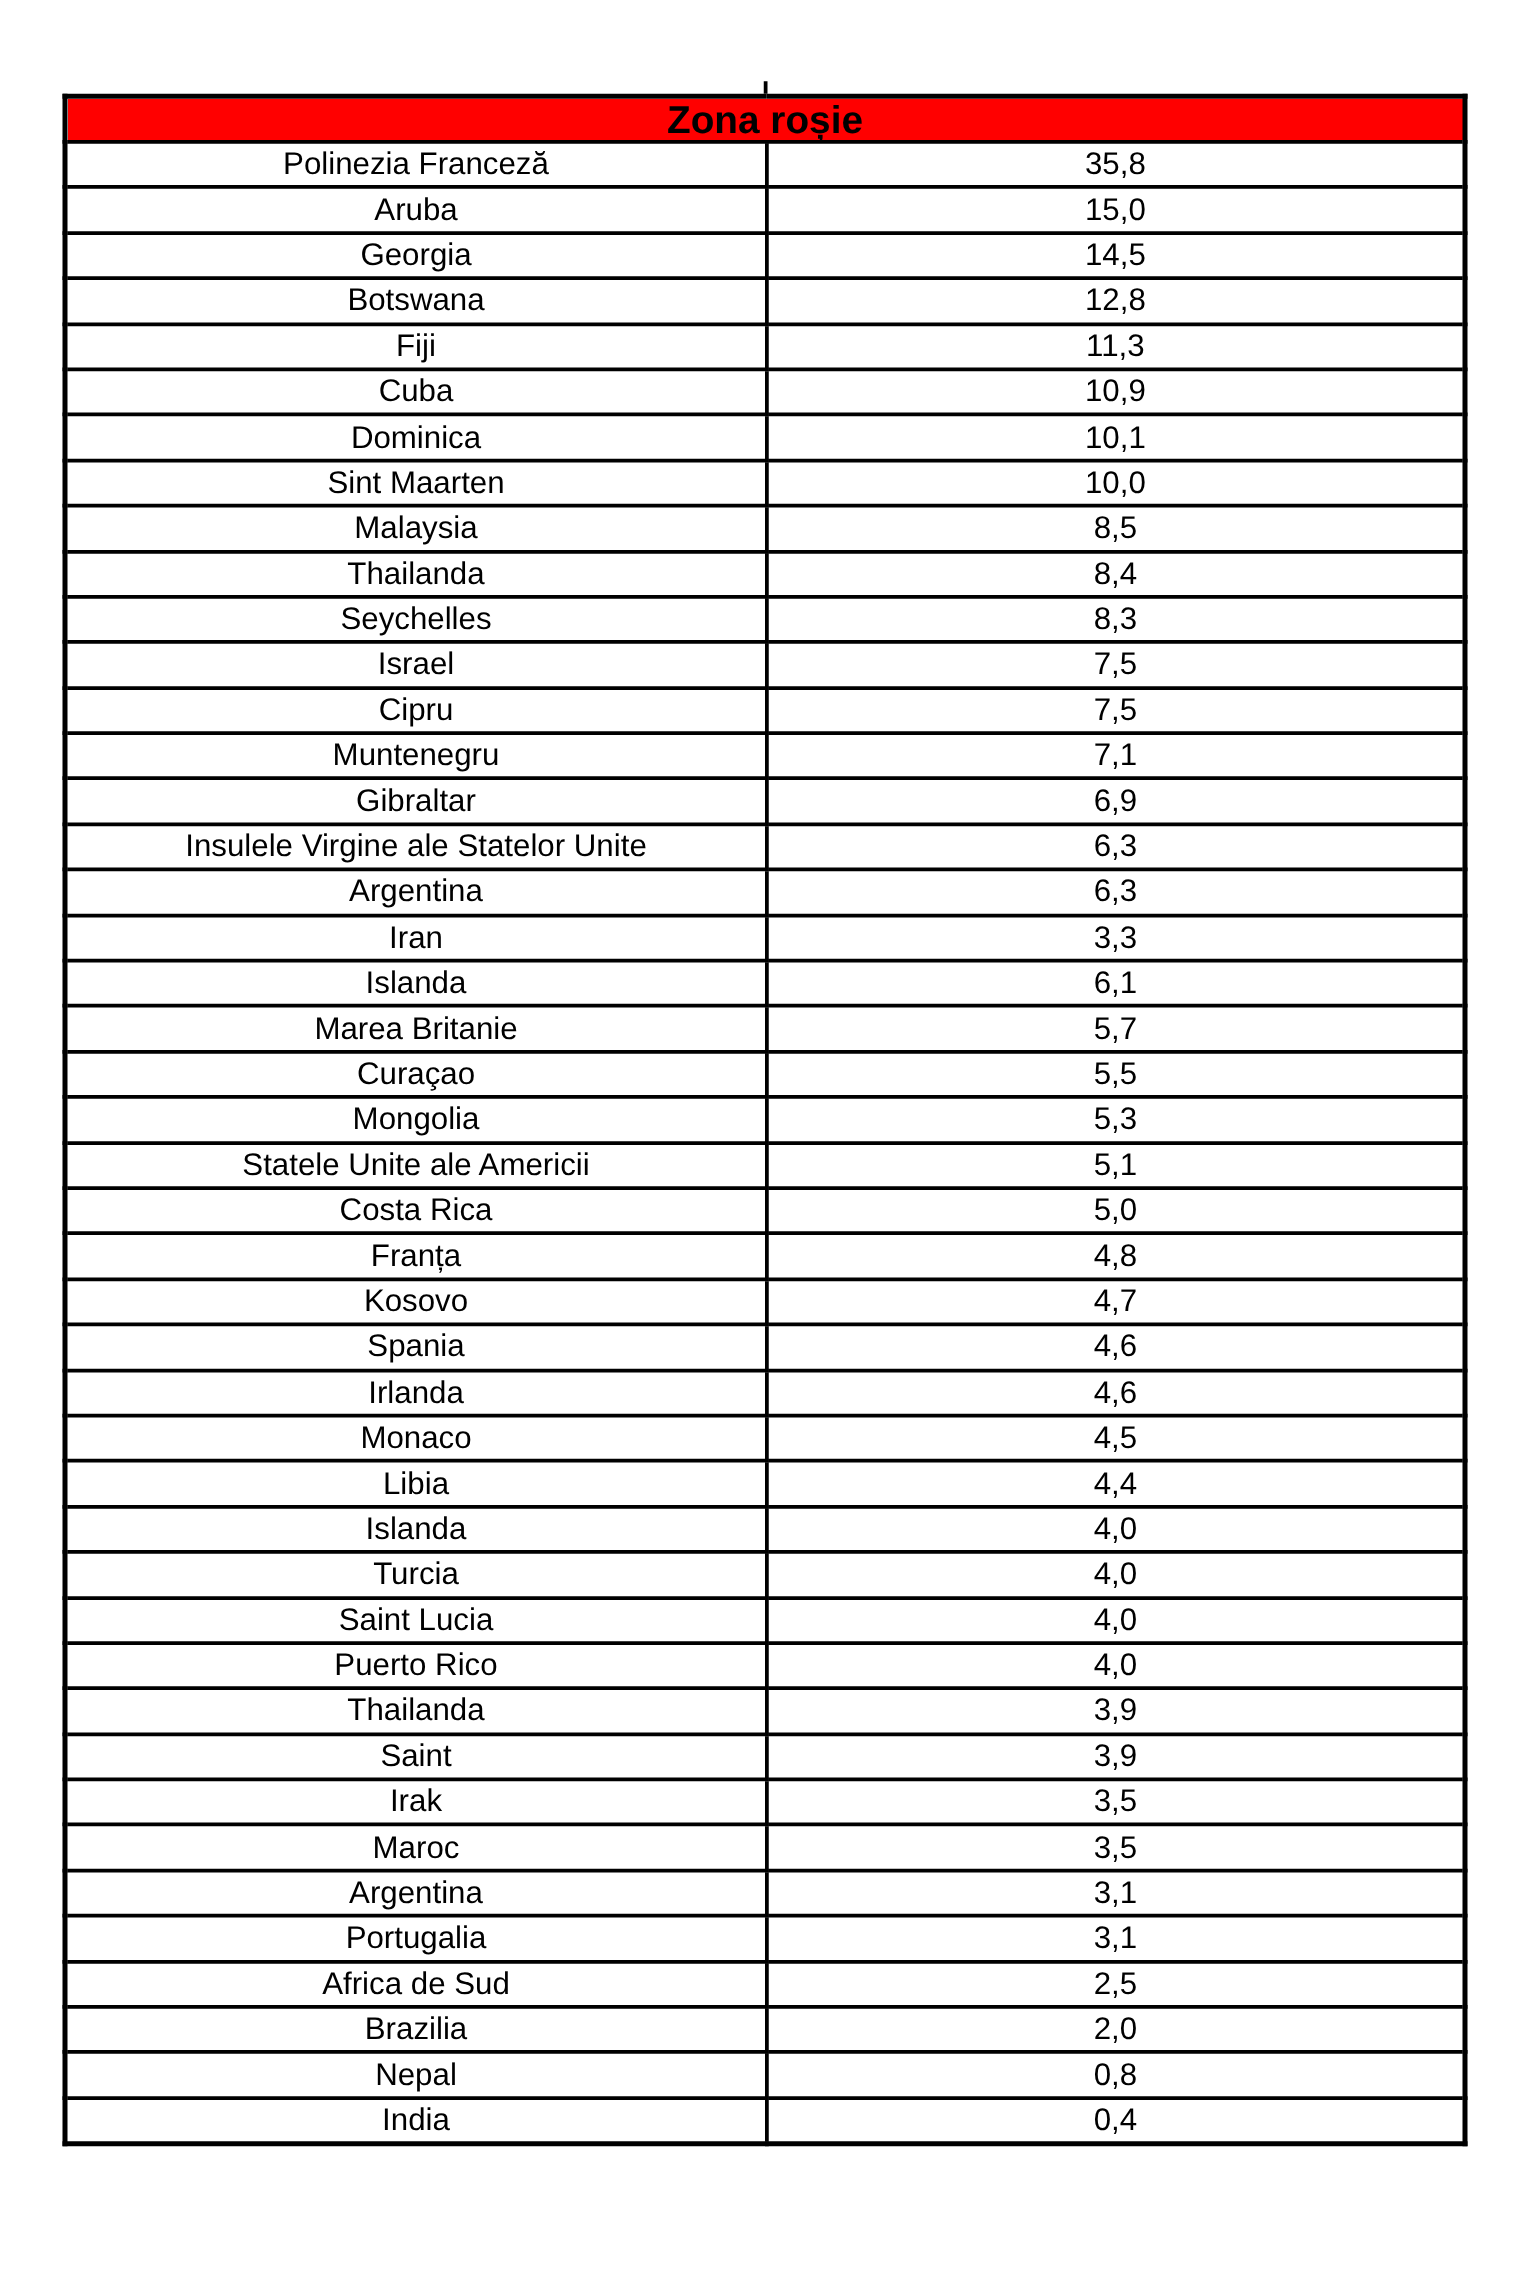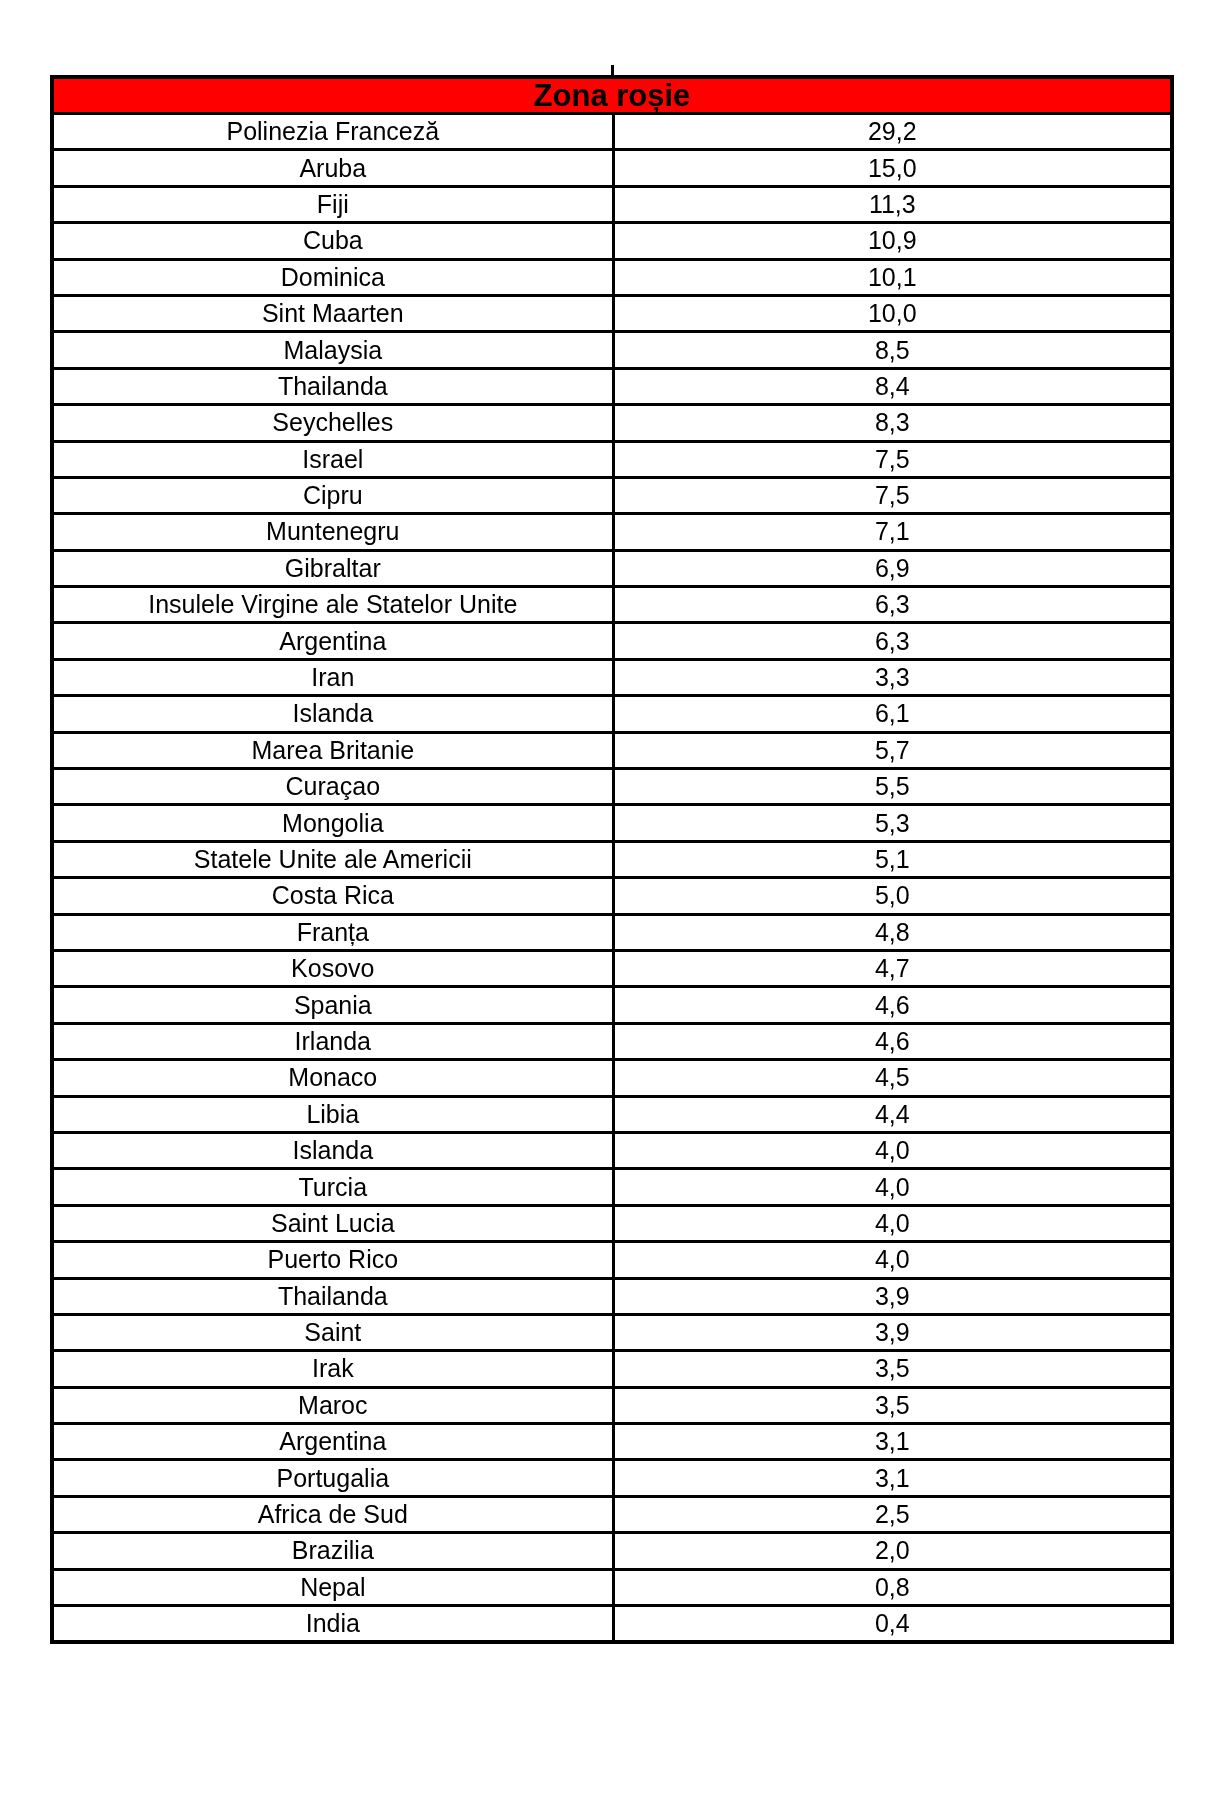--- a/index.html
+++ b/index.html
@@ -70,25 +70,33 @@
         <col style="width:49.9%">
       </colgroup>
       <thead>
         <tr>
           <th class="title-cell" colspan="2" style="background: rgb(255, 0, 0);">Zona roșie</th>
         </tr>
       </thead>
       <tbody>
           <tr>
             <td>Polinezia Franceză</td>
-            <td>29,2</td>
+            <td>35,8</td>
           </tr>
           <tr>
             <td>Aruba</td>
             <td>15,0</td>
+          </tr>
+          <tr>
+            <td>Georgia</td>
+            <td>14,5</td>
+          </tr>
+          <tr>
+            <td>Botswana</td>
+            <td>12,8</td>
           </tr>
           <tr>
             <td>Fiji</td>
             <td>11,3</td>
           </tr>
           <tr>
             <td>Cuba</td>
             <td>10,9</td>
           </tr>
           <tr>

